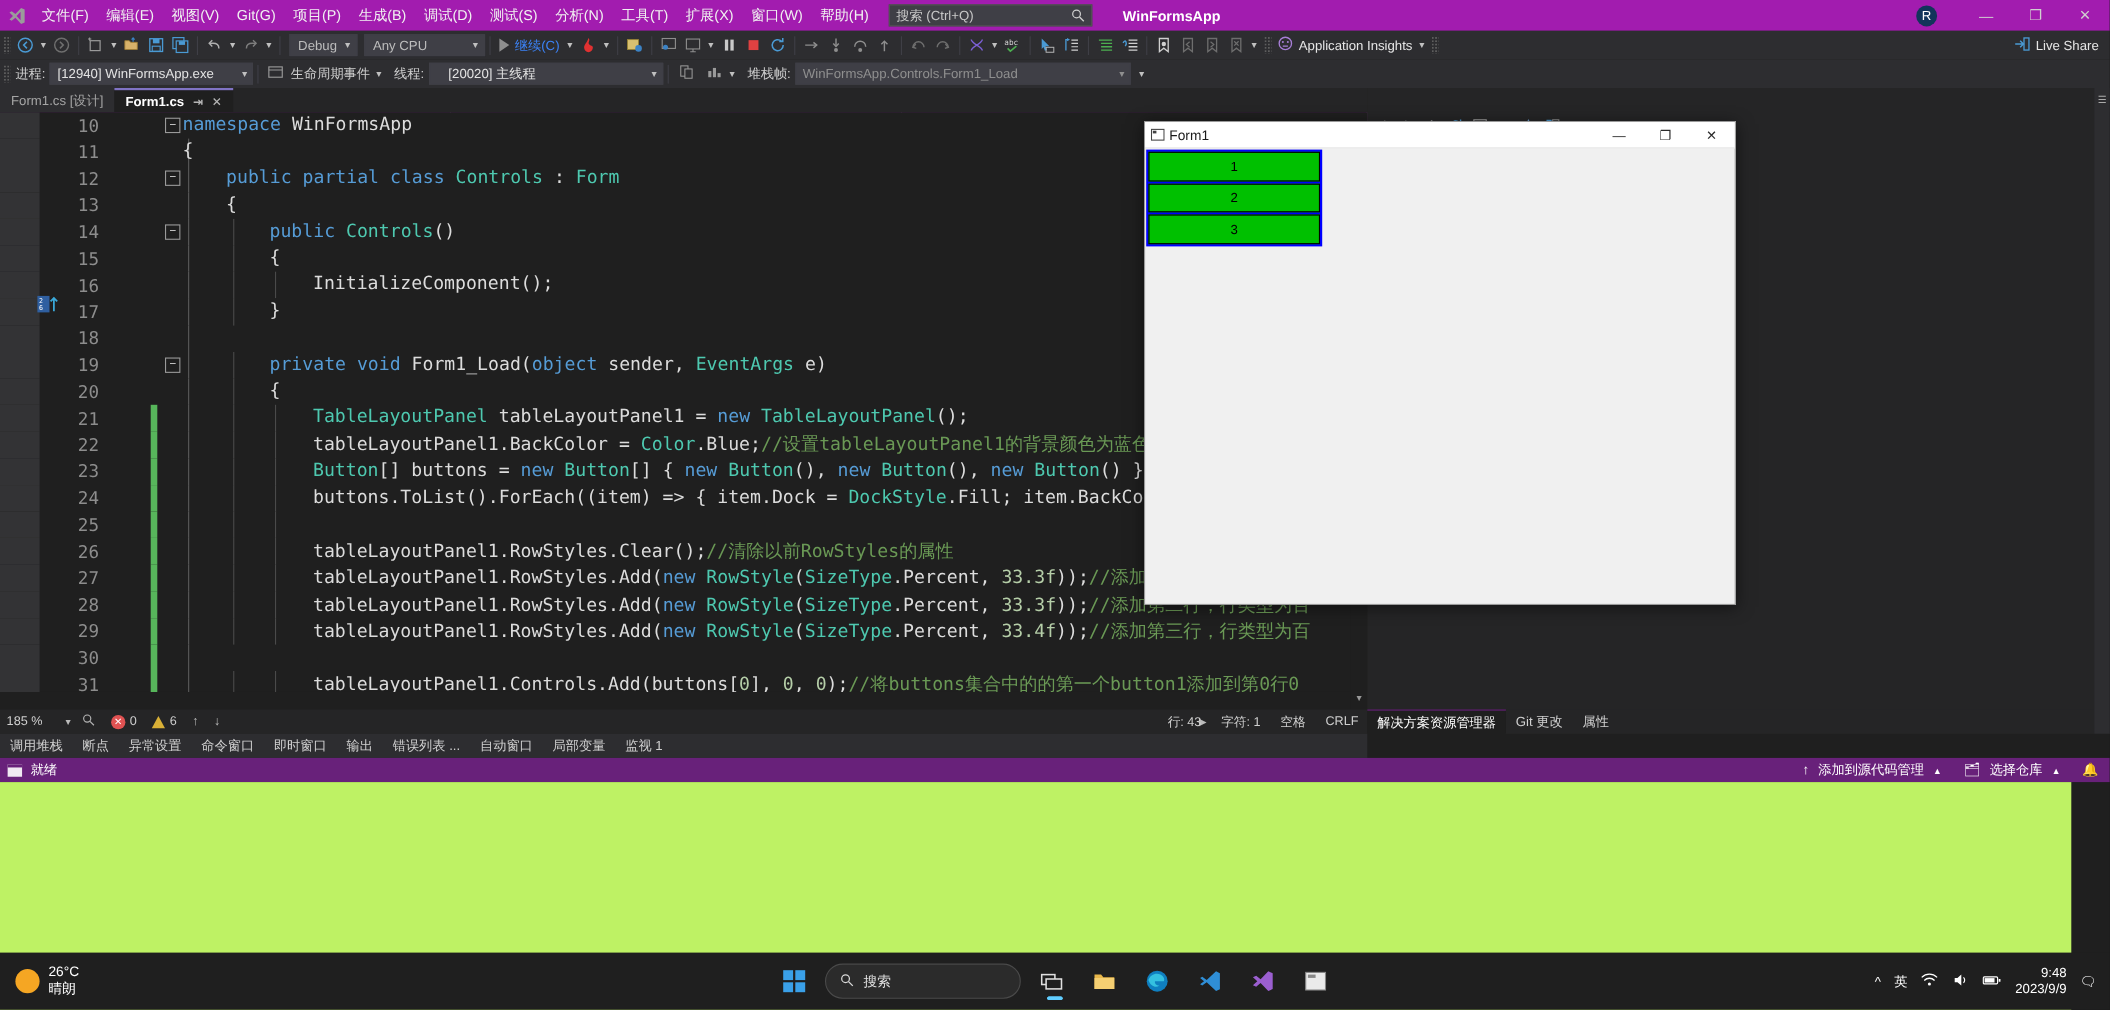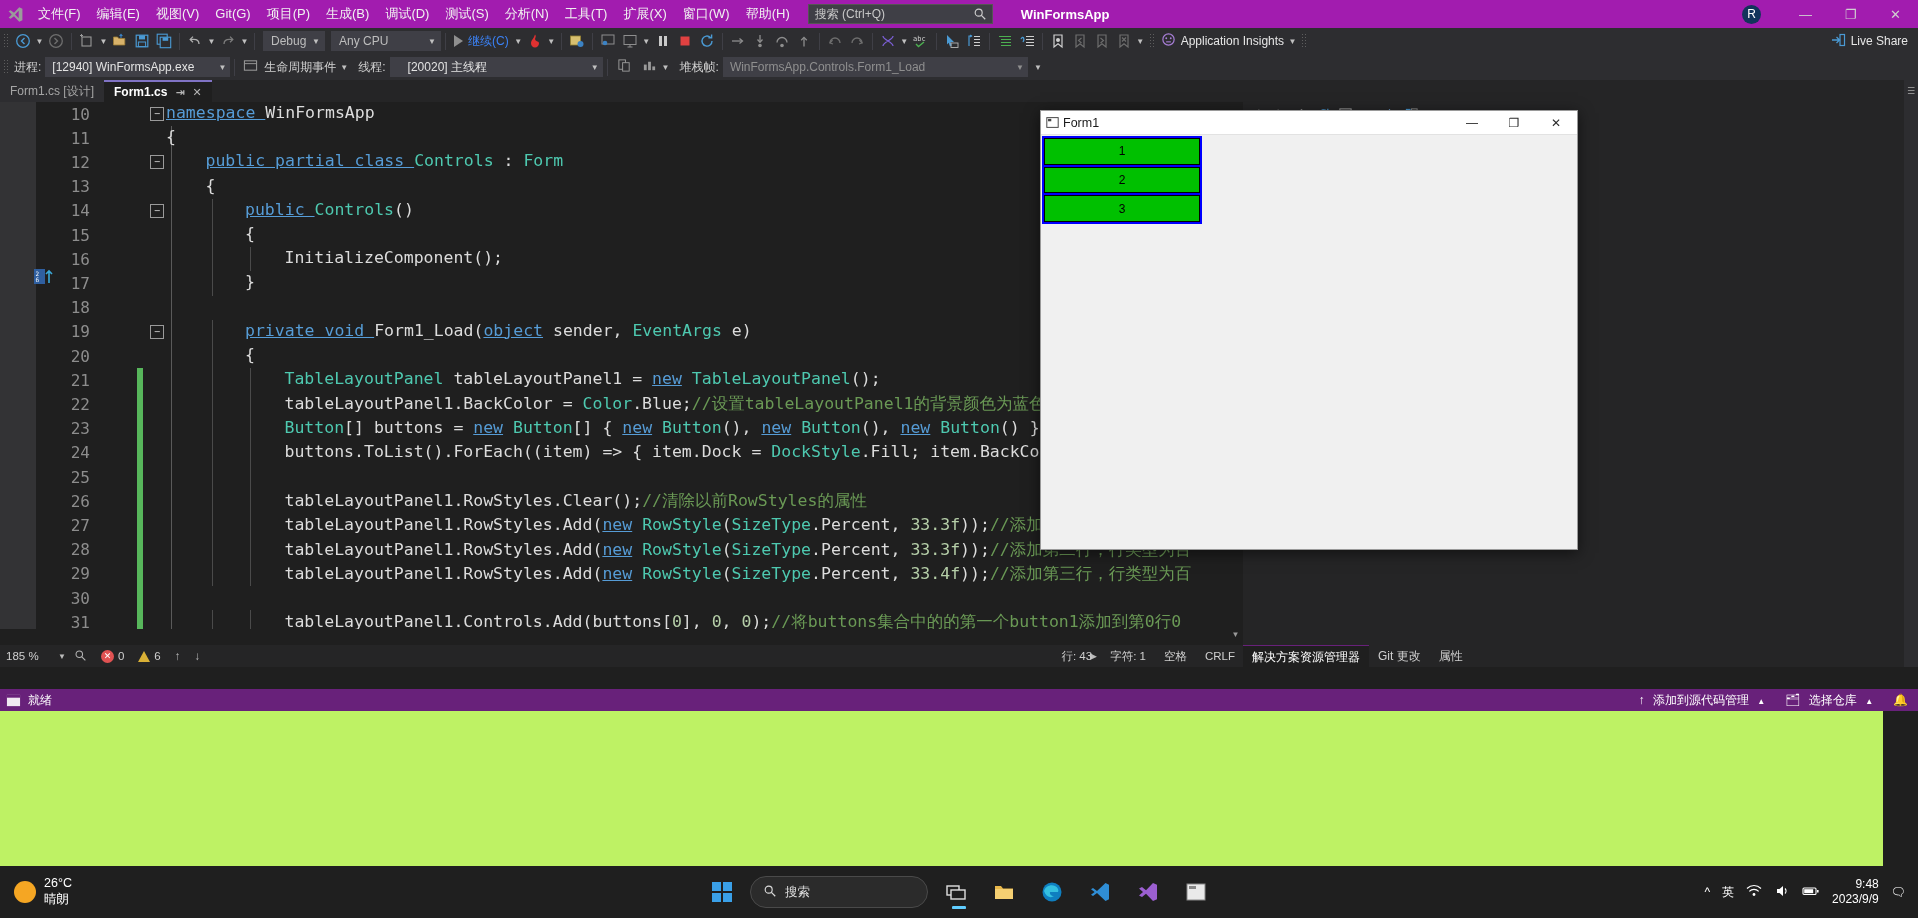--- a/index.html
+++ b/index.html
@@ -113,21 +113,21 @@
     position:absolute; left:0; top:102px; width:1243px; height:527px; background:#1f1f1f;
     overflow:hidden;
   }
   .code-row { position:relative; height:24.2px; display:flex; align-items:center; font-family:"DejaVu Sans Mono","Liberation Mono",monospace; font-size:16.5px; }
   .gutter-ind { position:absolute; left:0; top:0; width:36px; height:24.2px; background:#333335; }
   .lnum { position:absolute; left:40px; width:50px; text-align:right; color:#8d8d8d; font-size:16px; font-family:"DejaVu Sans Mono",monospace; }
   .fold { position:absolute; left:150px; width:14px; height:14px; top:5px; border:1px solid #9a9a9a; color:#cfcfcf; font-size:10px; line-height:12px; text-align:center; }
   .codetext { position:absolute; left:166px; white-space:pre; color:#d4d4d4; }
 
   
-  .kw { color:#569cd6;text-decoration:underline; }
+  .kw { color:#569cd6; }
   .ty { color:#4ec9b0; }
   .cm { color:#6a9955; }
   .num { color:#b5cea8; }
   .pl { color:#dcdcdc; }
 
   
   .ed-vscroll { position:absolute; right:0; top:118px; width:15px; height:527px; background:#1f1f1f; }
   .ed-up, .ed-dn { position:absolute; right:1px; width:13px; height:13px; color:#999; font-size:8px; text-align:center; }
 
   
@@ -822,20 +822,32 @@
 
     <span style="position:absolute;left:1090px;color:#bbb;font-size:9px;">▶</span>
     <div class="st-right">
       <span>行: 43</span>
       <span>字符: 1</span>
       <span>空格</span>
       <span>CRLF</span>
     </div>
   </div>
 
+  <div class="tooltabs">
+    <div class="tooltab">调用堆栈</div>
+    <div class="tooltab">断点</div>
+    <div class="tooltab">异常设置</div>
+    <div class="tooltab">命令窗口</div>
+    <div class="tooltab">即时窗口</div>
+    <div class="tooltab">输出</div>
+    <div class="tooltab">错误列表 ...</div>
+    <div class="tooltab">自动窗口</div>
+    <div class="tooltab">局部变量</div>
+    <div class="tooltab">监视 1</div>
+  </div>
 
   <div class="se-panel">
     <div class="se-toolbar" style="margin-top:22px;">
       <div class="se-tb-btn">
         <svg width="15" height="15" viewBox="0 0 16 16">
             <path d="M10 3 5 8l5 5" fill="none" stroke="#8e8e8e" stroke-width="1.4"></path>
           </svg>
       </div>
       <div class="se-tb-btn">
         <svg width="15" height="15" viewBox="0 0 16 16">

